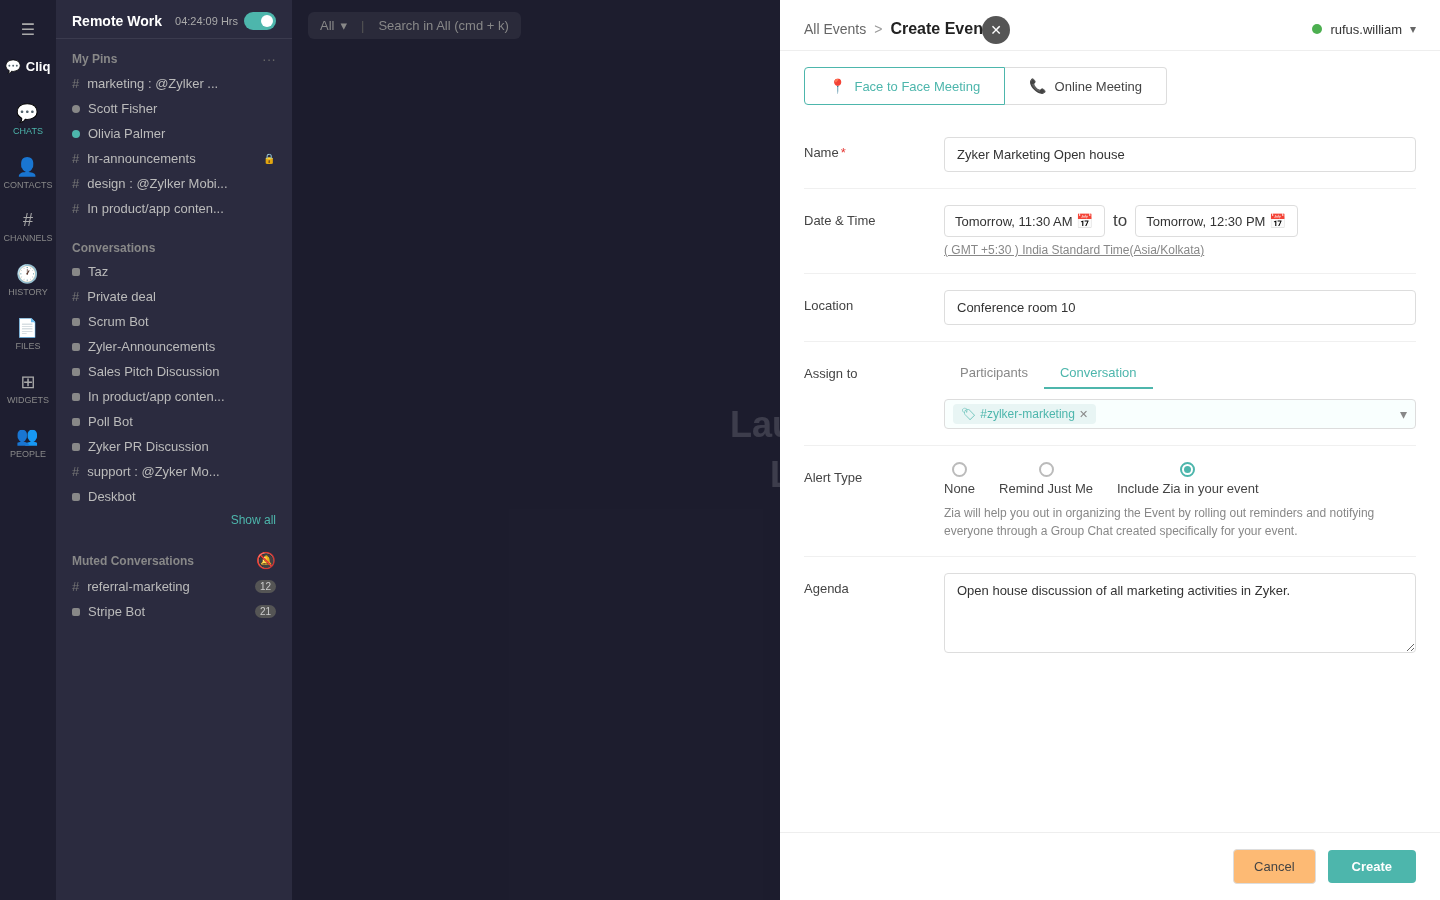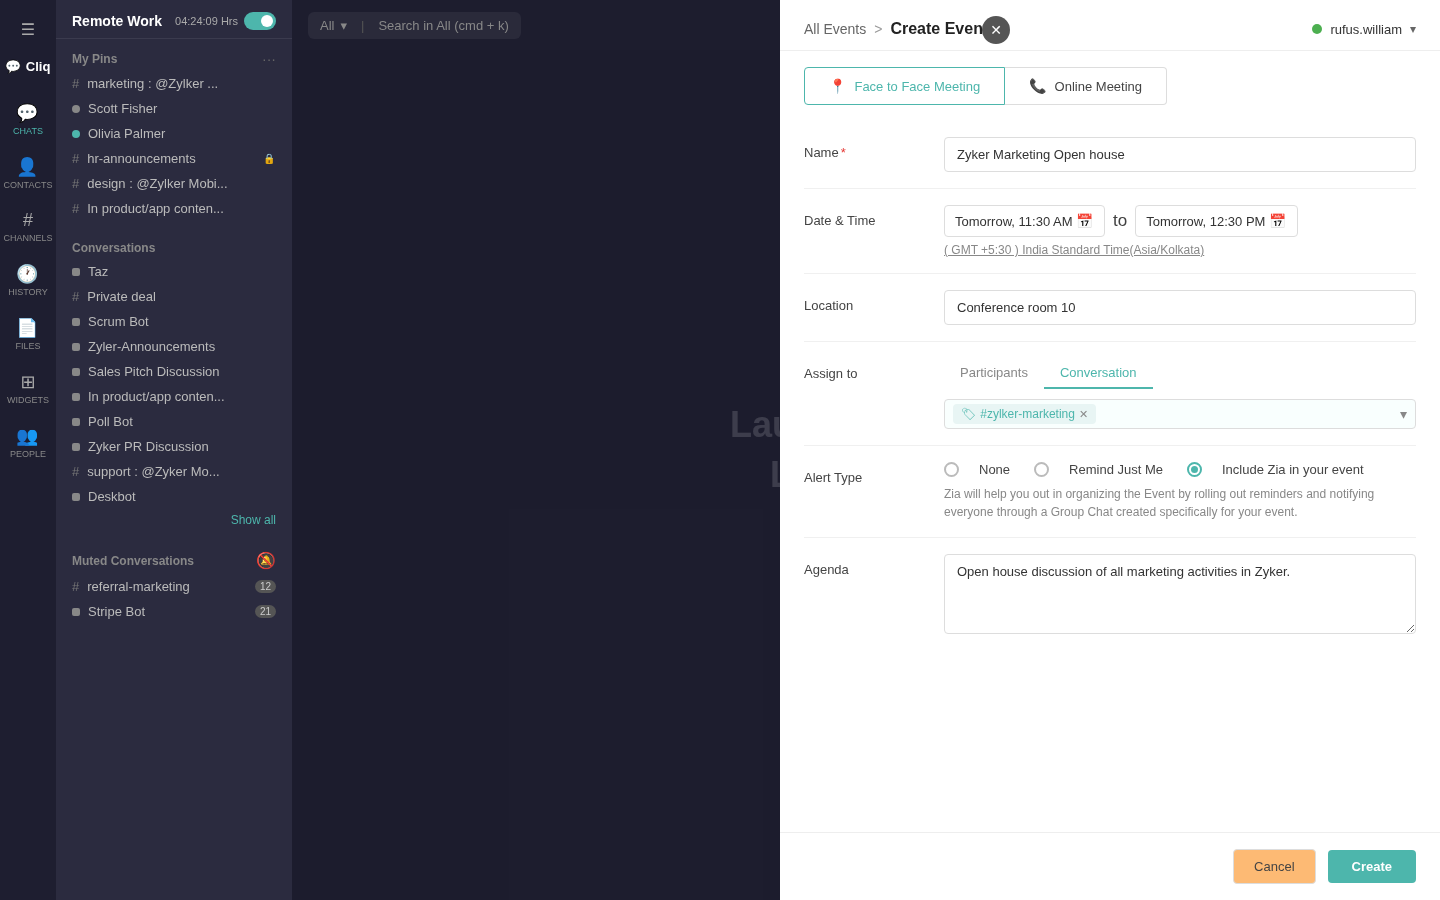--- a/index.html
+++ b/index.html
@@ -245,22 +245,22 @@
     }
     .tag .tag-icon { font-size: 12px; }
     .tag .tag-x { cursor: pointer; color: #888; font-size: 11px; }
     .tag-chevron { margin-left: auto; color: #888; cursor: pointer; font-size: 14px; }
 
     
     .alert-options {
       display: flex; align-items: center; gap: 24px;
     }
     .radio-option {
-      display: flex; align-items: center; gap: 20px;
-      font-size: 13px; color: #444; cursor: pointer;
+      display: flex; align-items: center; gap: 4px;
+      font-size: 13px; color: #444; cursor: pointer; flex-direction: column;
     }
     .radio-circle {
       width: 15px; height: 15px; border-radius: 50%;
       border: 2px solid #bbb; display: flex; align-items: center; justify-content: center;
     }
     .radio-circle.checked {
       border-color: #4db6ac;
     }
     .radio-circle.checked::after {
       content: ''; width: 7px; height: 7px;

